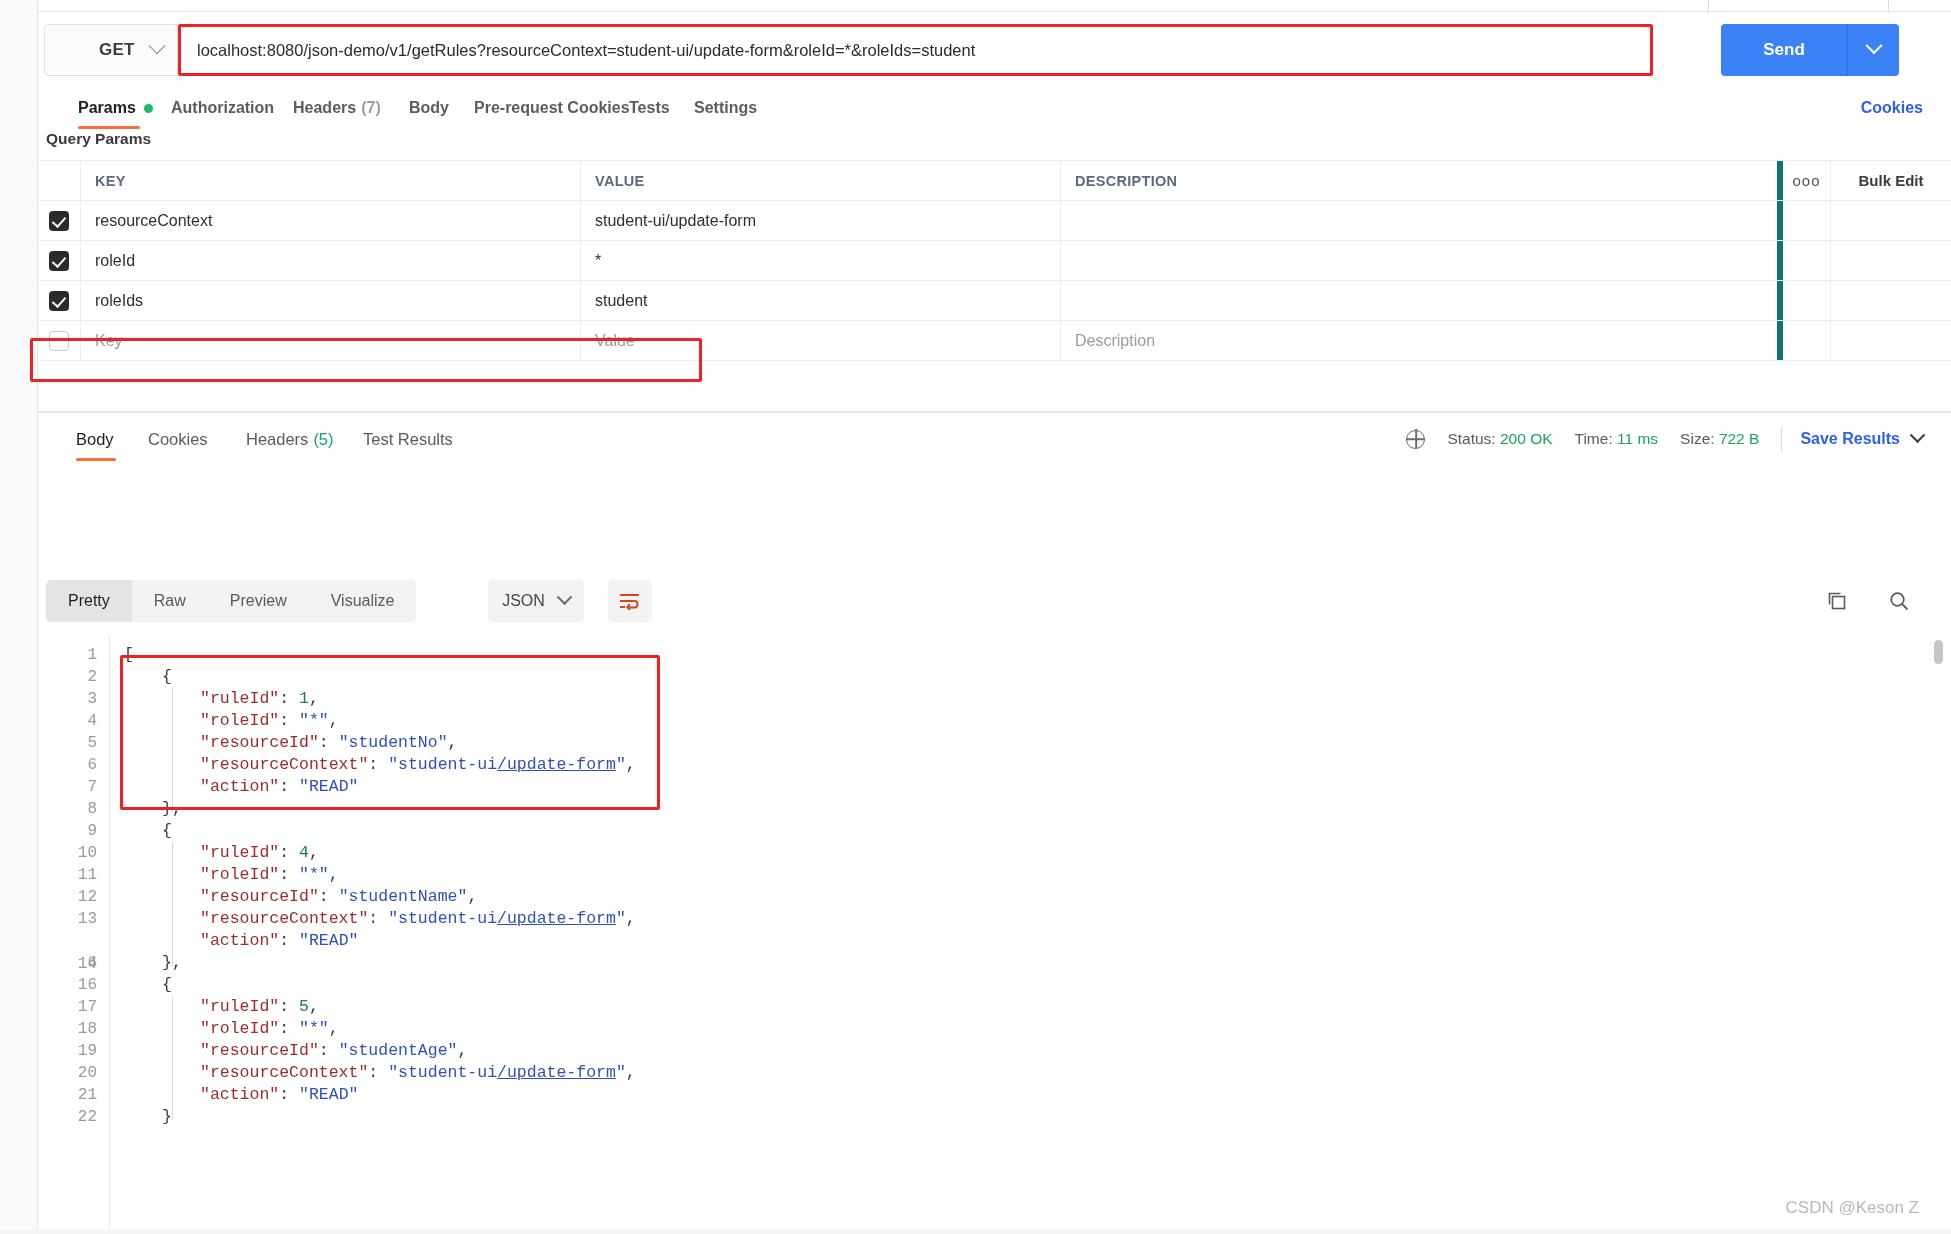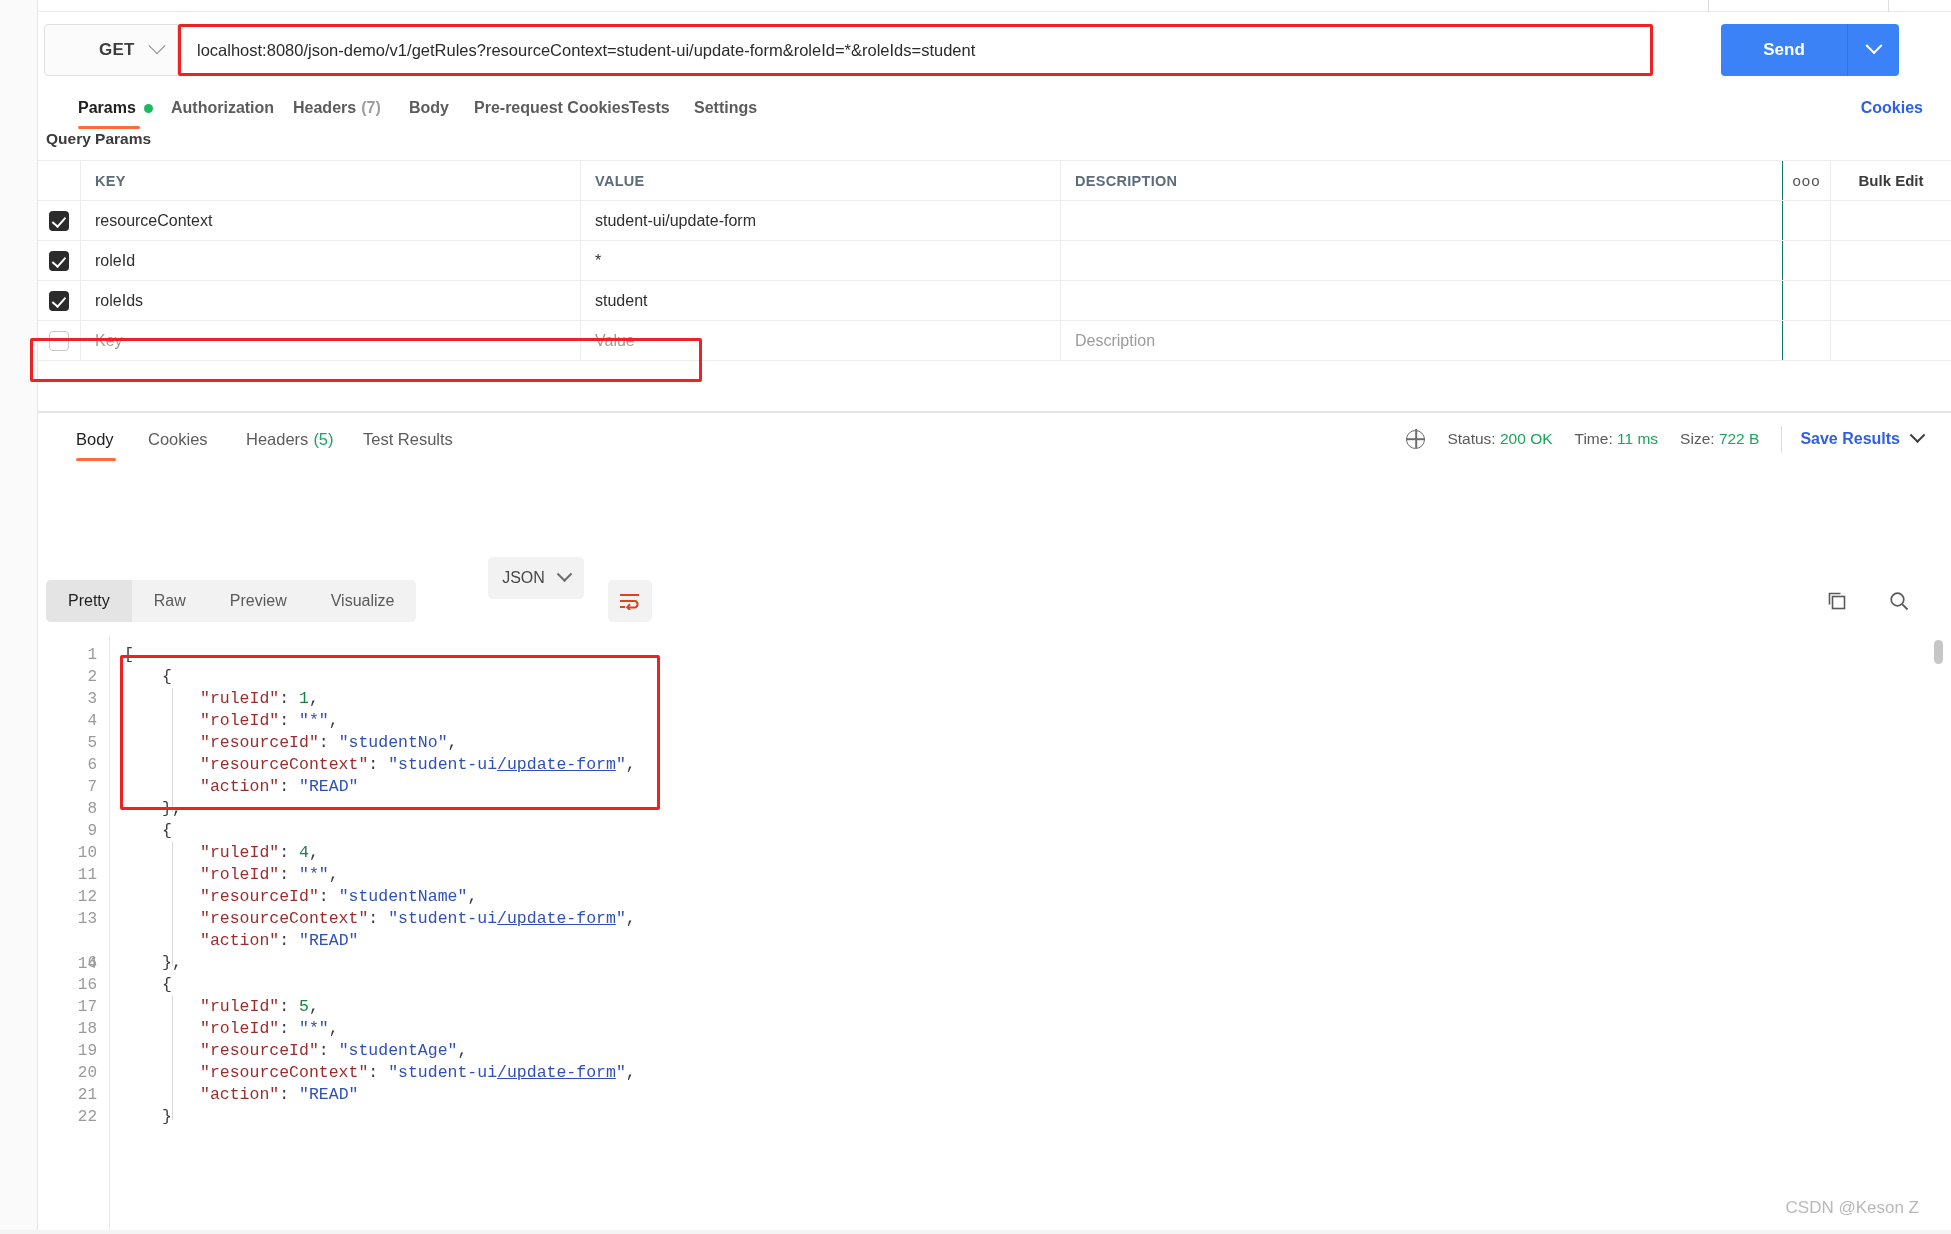--- a/index.html
+++ b/index.html
@@ -143,21 +143,21 @@
     border-bottom: 1px solid #ededed;
   }
   .prow.head { height: 40px; }
   .pc-check {
     width: 43px; flex: 0 0 43px;
     display: flex; align-items: center; justify-content: center;
     border-right: 1px solid #ededed;
   }
   .pc-key   { flex: 0 0 500px; border-right: 1px solid #ededed; display:flex; align-items:center; padding-left: 14px; }
   .pc-val   { flex: 0 0 480px; border-right: 1px solid #ededed; display:flex; align-items:center; padding-left: 14px; }
-  .pc-desc  { flex: 1 1 auto;  border-right: 1px solid #0f766e; display:flex; align-items:center; padding-left: 14px; }
+  .pc-desc  { flex: 1 1 auto;  border-right: 6px solid #0f766e; display:flex; align-items:center; padding-left: 14px; }
   .pc-dots  { flex: 0 0 48px;  border-right: 1px solid #ededed; display:flex; align-items:center; justify-content:center; cursor:pointer; }
   .pc-bulk  { flex: 0 0 120px; display:flex; align-items:center; justify-content:center; cursor:pointer; }
   .hdr-txt { font-size: 14.5px; color: #5d6b7a; font-weight: 700; letter-spacing: .3px; }
   .cell-txt { font-size: 16px; color: #2f2f2f; }
   .cell-ph  { font-size: 16px; color: #9b9b9b; }
   .bulk-txt { font-size: 15px; color: #3b3b3b; font-weight: 700; }
   .dots { font-size: 15px; color: #555; letter-spacing: 1px; }
   .cbox {
     width: 20px; height: 20px; border-radius: 4px;
     background: #2b2b2b; position: relative;
@@ -234,21 +234,21 @@
     position: absolute; left: 46px; top: 580px;
     height: 42px; background: #f2f2f2; border-radius: 5px;
     display: flex; align-items: stretch; overflow: hidden;
   }
   .seg .sgi {
     display: flex; align-items: center; padding: 0 22px;
     font-size: 16px; color: #5a5a5a; cursor: pointer; white-space: nowrap;
   }
   .seg .sgi.active { background: #e4e4e4; color: #1f1f1f; }
   .jsel {
-    position: absolute; left: 488px; top: 557px;
+    position: absolute; left: 488px; top: 580px;
     height: 42px; width: 96px;
     background: #f2f2f2; border-radius: 5px;
     display: flex; align-items: center; justify-content: center;
     font-size: 16px; color: #474747; cursor: pointer; gap: 14px;
   }
   .jsel i {
     width: 11px; height: 11px;
     border-right: 2px solid #6b6b6b; border-bottom: 2px solid #6b6b6b;
     transform: rotate(45deg) translate(-3px,-3px);
   }

